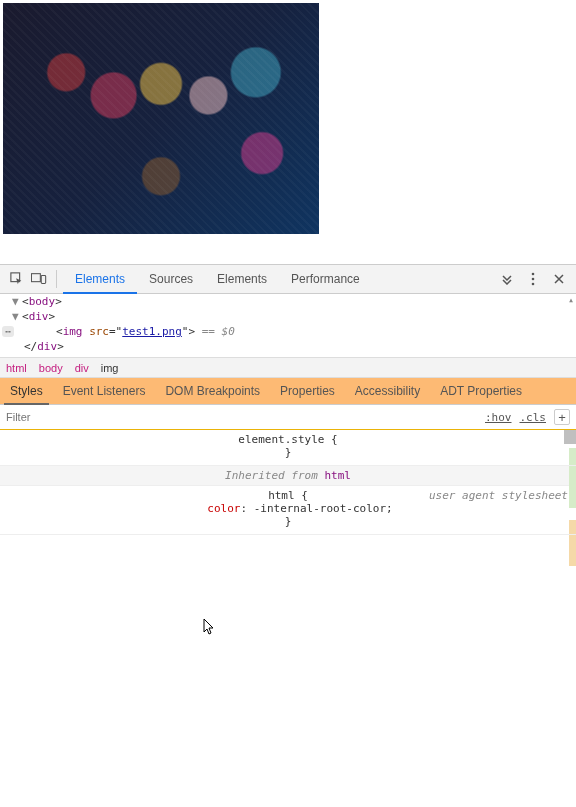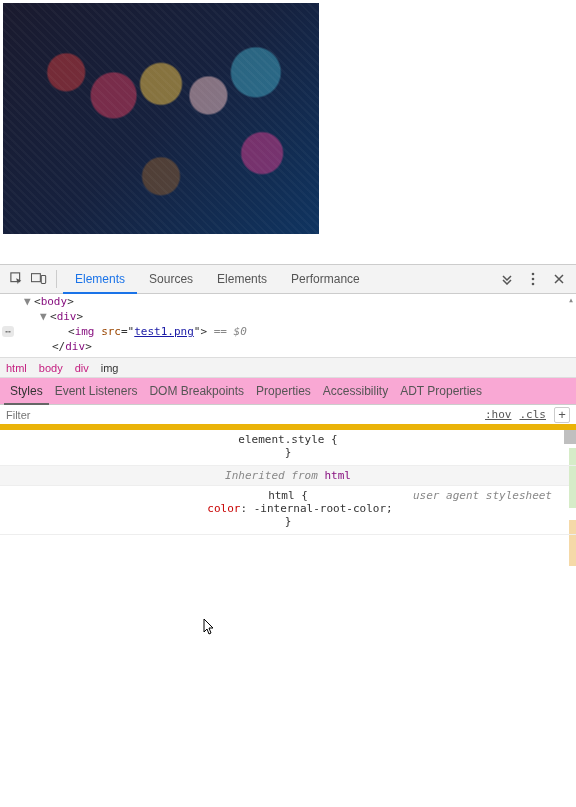--- a/index.html
+++ b/index.html
@@ -24,50 +24,50 @@
 .dt-toolbar { height: 29px; border-bottom: 1px solid #ccc; display: flex; align-items: center; padding: 0 6px; background: #f3f3f3; }
 .dt-toolbar .icon-btn { width: 22px; height: 22px; display:flex; align-items:center; justify-content:center; cursor:pointer; color:#555; border-radius:2px; }
 .dt-toolbar .sep { width:1px; height:18px; background:#ccc; margin:0 6px; }
 .dt-tabs { display:flex; align-items:flex-end; flex:1; }
 .dt-tab { padding: 0 12px; height:29px; line-height:29px; cursor:pointer; color:#555; font-size:12px; }
 .dt-tab.active { color:#1a73e8; border-bottom:2px solid #1a73e8; }
 .dt-toolbar .right-actions { display:flex; align-items:center; gap:4px; }
 
 .elements-panel { height: 63px; background:#fff; position:relative; overflow:hidden; font-family: Menlo, Consolas, monospace; font-size:11px; }
 .el-scroll-up { position:absolute; right:2px; top:0; color:#888; font-size:10px; }
-.el-line { padding: 1px 4px 1px 24px; white-space:nowrap;margin-left:12px; }
+.el-line { padding: 1px 4px 1px 24px; white-space:nowrap; }
 .el-line .arrow { display:inline-block; width:10px; margin-left:-12px; color:#888; }
-.el-line.indent2 { padding-left: 40px; }
+.el-line.indent2 { padding-left: 24px; }
 .el-line.indent3 { padding-left: 56px; }
 .dots-badge { position:absolute; left:2px; top:32px; background:#e8e8e8; border-radius:3px; padding:0 3px; font-size:10px; color:#666; }
 .tag { color:#881280; }
 .attr-name { color:#994500; }
 .attr-val { color:#1a1aa6; }
 .attr-val.link { text-decoration: underline; }
 .eq0 { color:#888; font-style:italic; }
 
 .breadcrumb { height:21px; border-top:1px solid #ddd; border-bottom:1px solid #ddd; background:#f3f3f3; display:flex; align-items:center; padding:0 6px; font-size:11px; gap:12px; }
 .breadcrumb .crumb { color:#c41d7f; cursor:pointer; }
 .breadcrumb .crumb.active { color:#333; }
 
-.subtabs { height:27px; border-bottom:1px solid #ccc; display:flex; align-items:center; background:#f9a8d4; padding:0 4px; gap:0;text-align:right; }
+.subtabs { height:27px; border-bottom:1px solid #ccc; display:flex; align-items:center; background:#fdba74; padding:0 4px; gap:8px;text-align:right; }
 .subtab { height:27px; line-height:27px; padding:0 6px; cursor:pointer; color:#555; font-size:12px; white-space:nowrap; }
 .subtab.active { color:#333; border-bottom:2px solid #666; font-weight:500; }
 
-.styles-toolbar { height:25px; border-bottom:6px solid #eab308; display:flex; align-items:center; padding:0 6px; font-size:11px; }
+.styles-toolbar { height:25px; border-bottom:1px solid #eab308; display:flex; align-items:center; padding:0 6px; font-size:11px; }
 .filter-input { flex:1; border:none; outline:none; background:transparent; font-size:11px; color:#888; }
 .hov-cls { display:flex; gap:8px; align-items:center; }
 .hov-cls span { cursor:pointer; color:#555; font-family: Menlo, Consolas, monospace; text-decoration: underline; }
 .plus-btn { width:16px; height:16px; display:flex; align-items:center; justify-content:center; cursor:pointer; color:#555; border:1px solid #ccc; border-radius:2px; font-size:13px; line-height:1; }
 
 .styles-body { position:relative; font-family: Menlo, Consolas, monospace; font-size:11px;text-align:center; }
 .style-section { padding: 3px 8px 6px 8px; border-bottom:1px solid #eee; position:relative; }
 .style-section .selector { color:#333; }
 .style-section .brace { color:#333; }
-.style-section .origin { position:absolute; right:24px; top:3px; color:#888; font-style:italic; font-size:11px; }
+.style-section .origin { position:absolute; right:8px; top:3px; color:#888; font-style:italic; font-size:11px; }
 .style-decl { padding-left: 16px; }
 .style-prop { color:#c80000;margin-left:8px; }
 .style-val { color:#333; }
 .inherited-bar { padding:3px 8px; background:#f5f5f5; border-bottom:1px solid #eee; color:#888; font-style:italic; }
 .inherited-bar .from-tag { color:#881280; font-style:normal; }
 
 .side-strips { position:absolute; right:0; top:0; width:13px; height:160px; }
 .strip { position:absolute; right:0; width:7px; }
 .strip-scroll { top:0; height:14px; background:#bfbfbf; width:12px; }
 .strip1 { top:18px; height:60px; background:#d6ecc8; }

